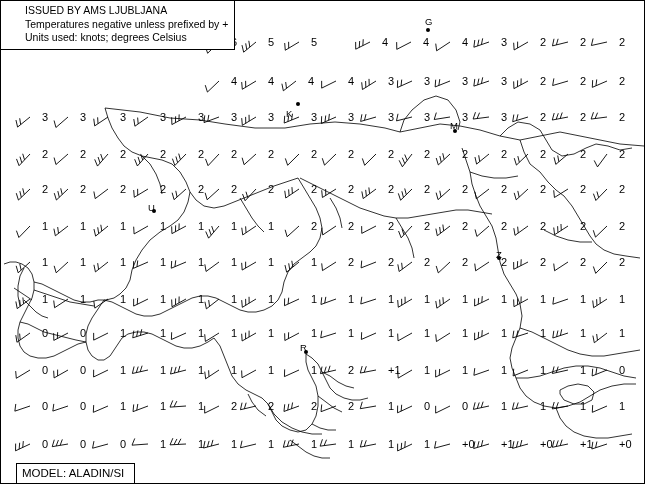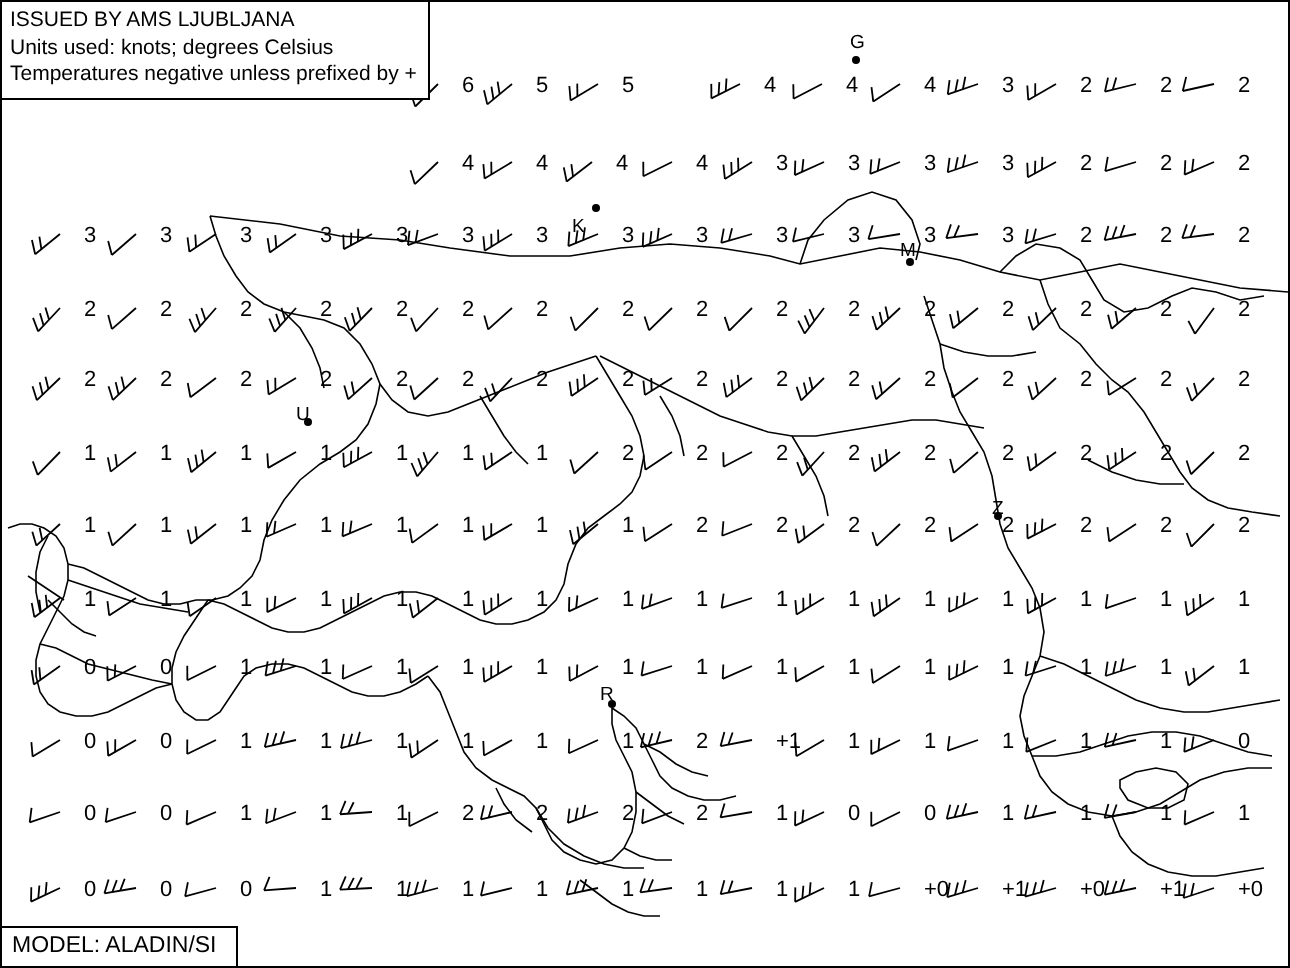--- a/index.html
+++ b/index.html
@@ -38,27 +38,28 @@
     background: #ffffff;
     border: 1px solid #000;
     padding: 3px 6px 4px 4px;
     font-size: 10.5px;
     line-height: 13.5px;
     color: #000;
     white-space: nowrap;
   }
   .legend-box div {
     white-space: nowrap;
+    margin-left: 20px;
   }
   .legend-bold {
     font-weight: bold;
   }
   .model-box {
     position: absolute;
-    left: 0;
+    left: 16px;
     bottom: 0;
     background: #ffffff;
     border: 1px solid #000;
     padding: 3px 10px 4px 5px;
     font-size: 11.5px;
     color: #000;
     white-space: nowrap;
   }
   .sta-label {
     position: absolute;
@@ -1265,22 +1266,22 @@
       <div class="sta-dot" style="left: 152px; top: 209px;"></div>
       <div class="sta-label" style="left: 148px; top: 202px;">U</div>
       <div class="sta-dot" style="left: 497px; top: 256px;"></div>
       <div class="sta-label" style="left: 496px; top: 249px;">Z</div>
       <div class="sta-dot" style="left: 304px; top: 350px;"></div>
       <div class="sta-label" style="left: 300px; top: 342px;">R</div>
     </div>
 
   <div class="legend-box">
     <div>ISSUED BY AMS LJUBLJANA</div>
+    <div>Temperatures negative unless prefixed by +</div>
     <div>Units used: knots; degrees Celsius</div>
-    <div>Temperatures negative unless prefixed by +</div>
   </div>
 
   <div class="model-box">
     <span>MODEL: ALADIN/SI</span>
   </div>
 
 </div>
 
 <div id="map-frame" style="pointer-events:none;"></div>
 

